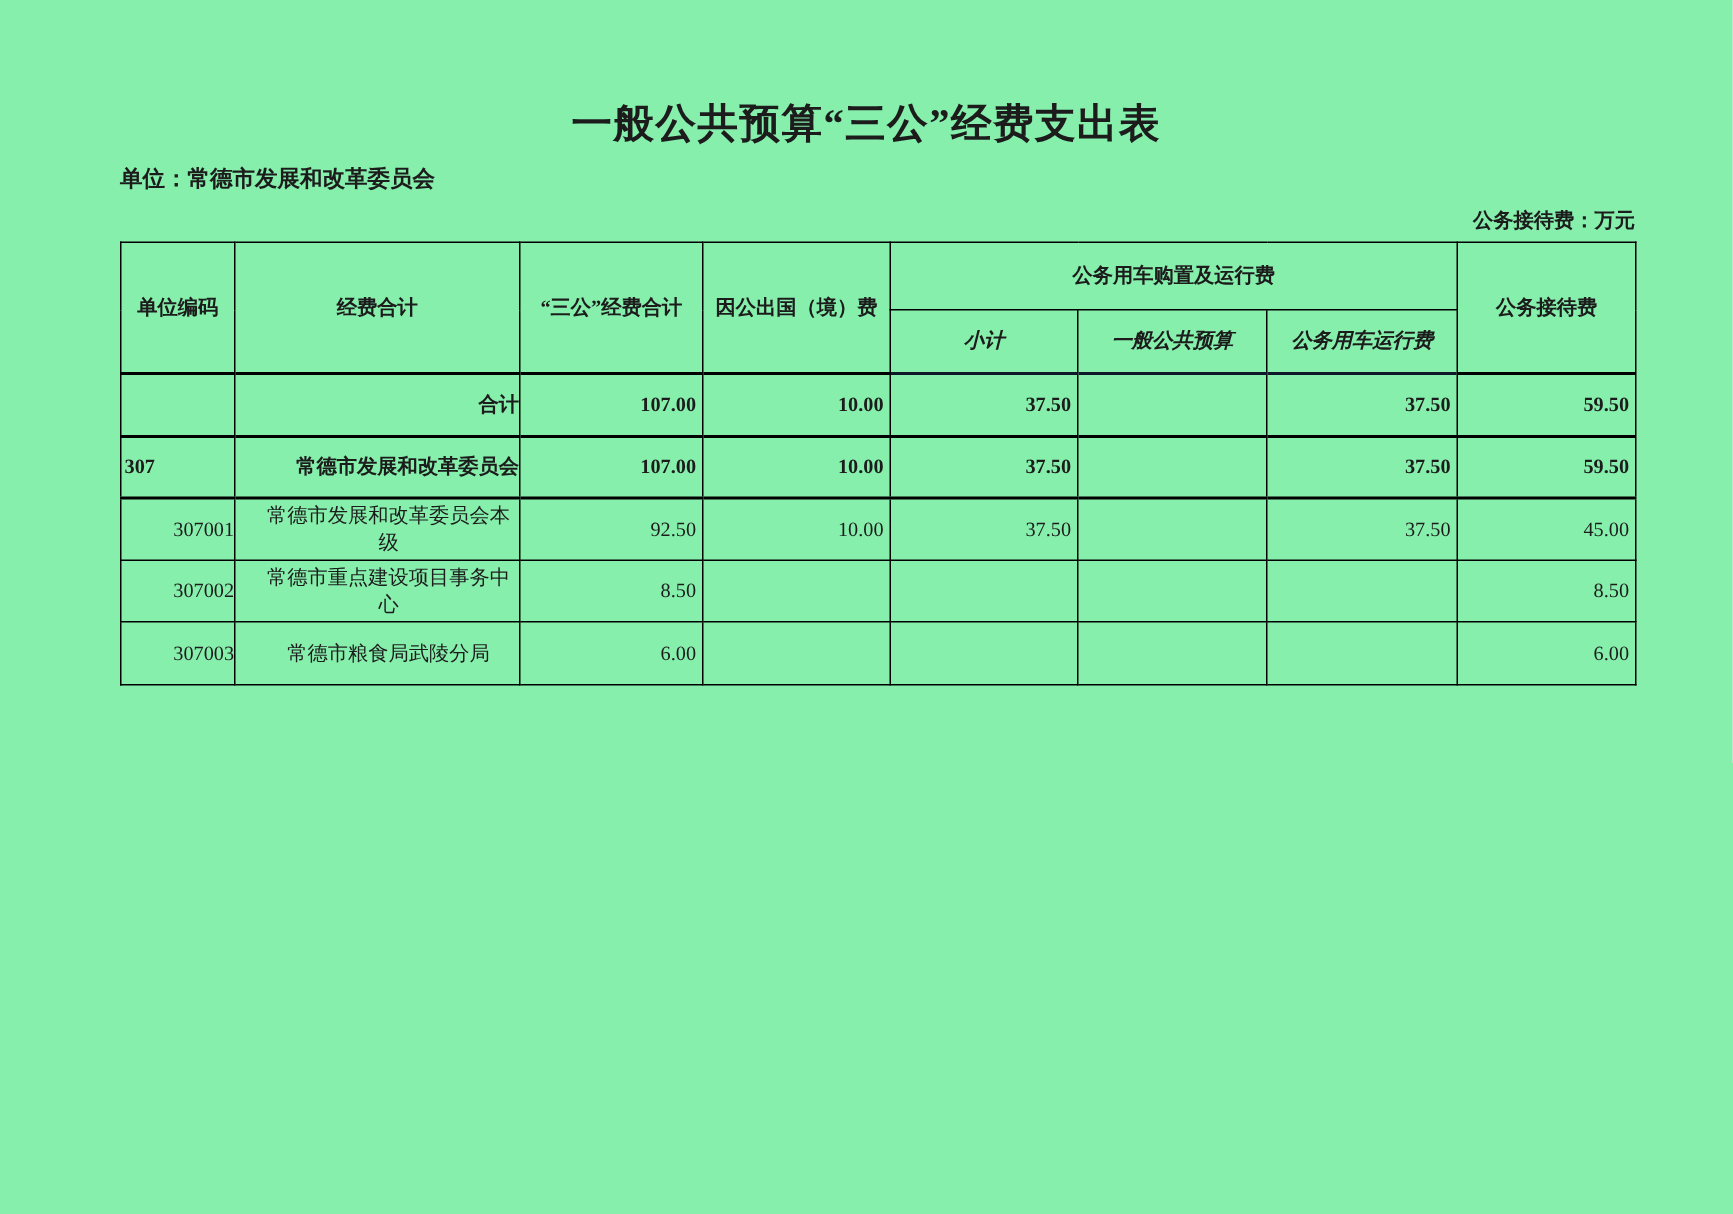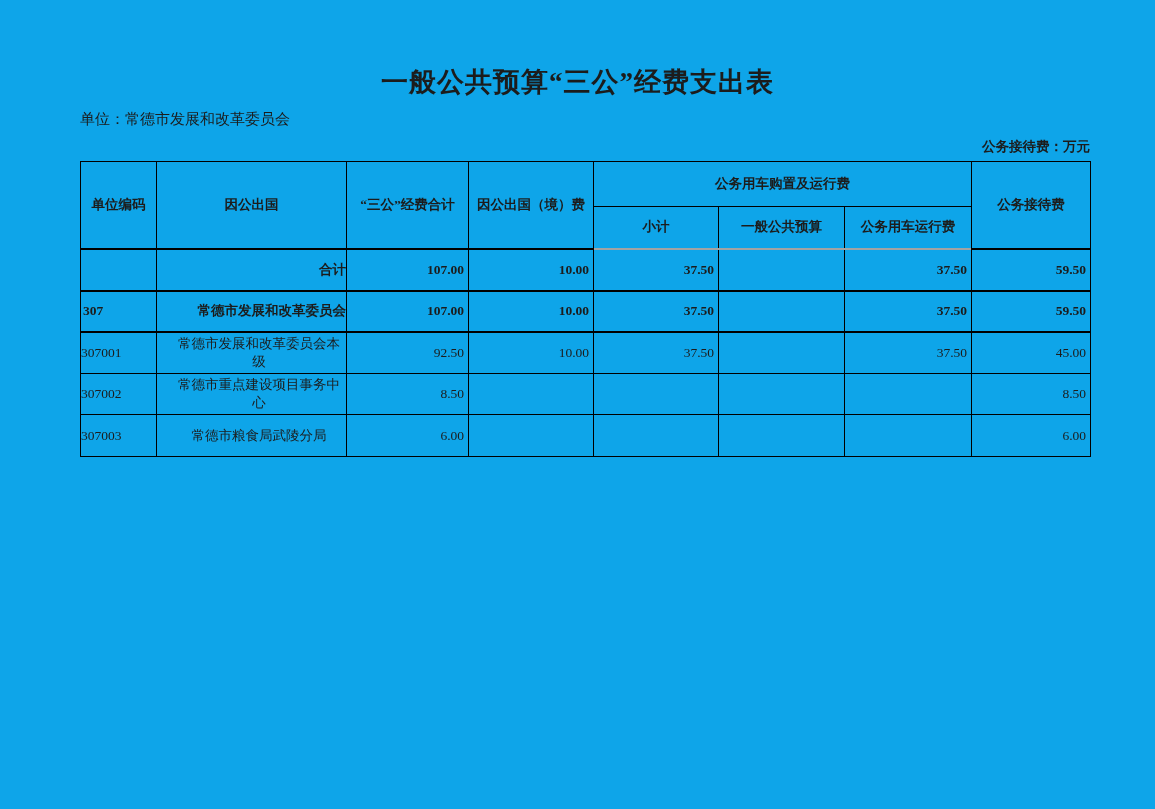--- a/index.html
+++ b/index.html
@@ -1,57 +1,57 @@
 <!DOCTYPE html>
 <html><head>
 <meta charset="utf-8">
 <style>
   html,body { margin:0; padding:0; background:#e8e8e8; }
   .page {
     position:relative;
     width:1155px; height:809px;
     margin:0 auto;
-    background:#0ea5e9;
+    background:#86efac;
     font-family:"Liberation Serif","DejaVu Serif",serif;
     color:#1c1c1c;
     overflow:hidden;
   }
   .doc-title {
     position:absolute; left:0; top:64px; width:100%;
     text-align:center;
     font-size:27px; font-weight:bold;
     letter-spacing:1px;
   }
   .unit-line {
     position:absolute; left:80px; top:110px;
-    font-size:15px; font-weight:normal;
+    font-size:15px; font-weight:bold;
   }
   .amount-unit {
     position:absolute; right:65px; top:138px;
     font-size:13.5px; font-weight:bold;
   }
   table.budget {
     position:absolute; left:80px; top:161px;
     width:1010px;
     border-collapse:collapse; table-layout:fixed;
   }
   .budget th, .budget td {
     border:1px solid #000;
     font-size:13.5px;
     vertical-align:middle;
     overflow:hidden;
     padding:0;
   }
   .budget thead th {
     font-weight:bold; text-align:center;
   }
-  .budget thead tr.h2 th { border-bottom:2px solid #a3a3a3; }
+  .budget thead tr.h2 th { border-bottom:2px solid #0f172a;font-style:italic; }
   .budget thead th.deep { border-bottom:2px solid #000; }
   tr.row-thick td { border-bottom:2px solid #000; }
-  td.code { text-align:left;margin-left:25px; }
+  td.code { text-align:right;margin-left:25px; }
   td.code-left { text-align:left; padding-left:2px; }
   td.name { text-align:right; padding-left:3px; }
   td.name-indent { text-align:center; padding-left:15px; }
   td.num { text-align:right; padding-right:4px;padding-left:28px; }
   tr.bold td { font-weight:bold; }
   .notes {
     position:absolute; left:80px; top:461px; width:1010px;
     font-size:14.5px; line-height:27px;
   }
   .note1 { text-indent:20px; margin:0 0 8px 0; }
@@ -73,21 +73,21 @@
         <col style="width:122px">
         <col style="width:125px">
       <col style="width:125px">
         <col style="width:126px">
         <col style="width:127px">
         <col style="width:119px">
     </colgroup>
     <thead>
       <tr class="h1" style="height:45px">
         <th rowspan="2" class="deep">单位编码</th>
-        <th rowspan="2" class="deep">因公出国</th>
+        <th rowspan="2" class="deep">经费合计</th>
         <th rowspan="2" class="deep">“三公”经费合计</th>
         <th rowspan="2" class="deep">因公出国（境）费</th>
         <th colspan="3">公务用车购置及运行费</th>
         <th rowspan="2" class="deep">公务接待费</th>
       </tr>
       <tr class="h2" style="height:42px">
         <th>小计</th>
         <th>一般公共预算</th>
         <th>公务用车运行费</th>
       </tr>

